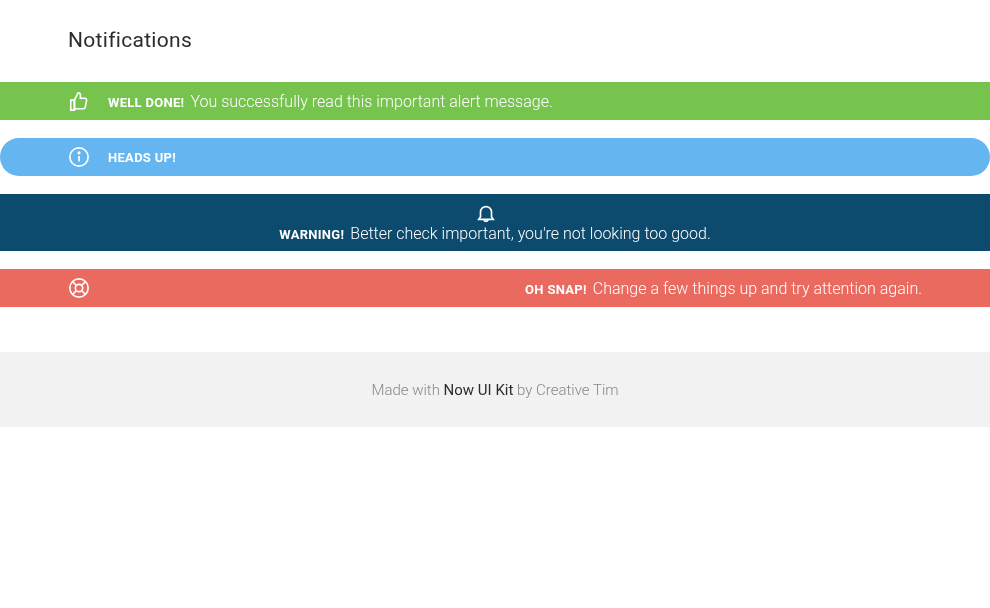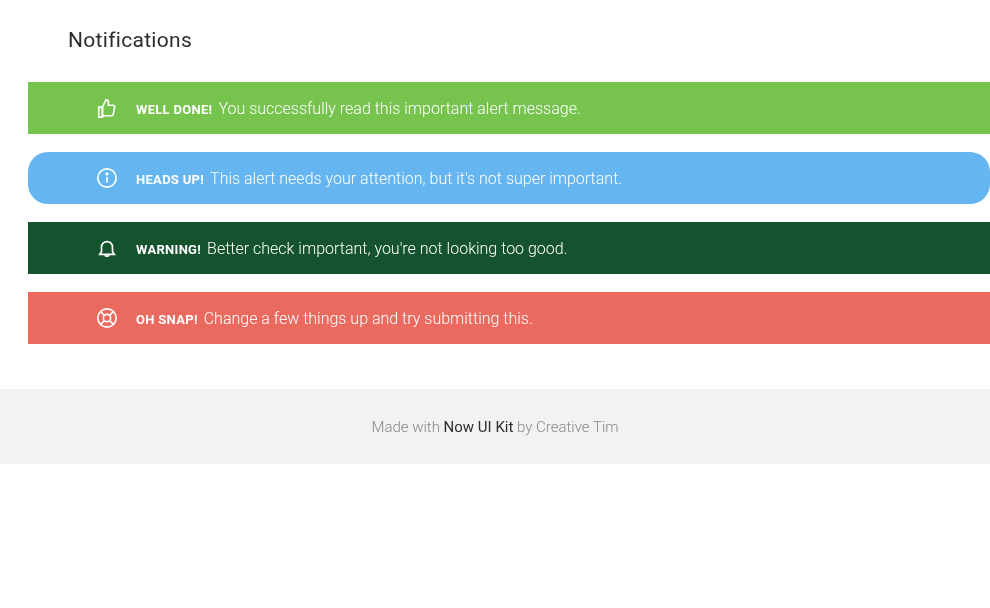--- a/index.html
+++ b/index.html
@@ -22,39 +22,40 @@
       font-weight: 400;
       color: #2c2c2c;
       letter-spacing: 0.3px;
     }
     .alerts-container {
       width: 100%;
     }
     .alert {
       display: flex;
       align-items: center;
-      padding: 15px 68px;
+      padding: 8px 68px;
       margin-bottom: 18px;
       color: #ffffff;
       font-size: 15px;
       font-weight: 300;
-      margin-left: 28px;
     }
     .alert-success {
       background-color: #76c34e;
     }
     .alert-info {
       background-color: #64b5f0;
       border-radius: 20px;
     }
     .alert-warning {
-      background-color: #14532d;
+      background-color: #0c4a6e;
+      flex-direction: column;
     }
     .alert-danger {
       background-color: #ea6a5f;
+      justify-content: space-between;
     }
     .alert-icon {
       width: 22px;
       height: 22px;
       margin-right: 18px;
       flex-shrink: 0;
     }
     .alert-content {
       display: flex;
       align-items: baseline;
@@ -113,21 +114,20 @@
   <div class="alert alert-info">
     <span class="alert-icon">
       <svg viewBox="0 0 24 24" fill="none" stroke="white" stroke-width="1.8">
         <circle cx="12" cy="12" r="10"></circle>
         <line x1="12" y1="11" x2="12" y2="17"></line>
         <circle cx="12" cy="7.5" r="0.8" fill="white"></circle>
       </svg>
     </span>
     <div class="alert-content">
       <span class="alert-label">HEADS UP!</span>
-      <span class="alert-message">This alert needs your attention, but it's not super important.</span>
     </div>
   </div>
 
   <div class="alert alert-warning">
     <span class="alert-icon">
       <svg viewBox="0 0 24 24" fill="none" stroke="white" stroke-width="1.8">
         <path d="M18 16v-5a6 6 0 0 0-12 0v5l-2 3h16l-2-3z"></path>
         <path d="M10 19a2 2 0 0 0 4 0"></path>
       </svg>
     </span>
@@ -143,21 +143,21 @@
         <circle cx="12" cy="12" r="10"></circle>
         <circle cx="12" cy="12" r="4"></circle>
         <line x1="5" y1="5" x2="9" y2="9"></line>
         <line x1="15" y1="15" x2="19" y2="19"></line>
         <line x1="5" y1="19" x2="9" y2="15"></line>
         <line x1="15" y1="9" x2="19" y2="5"></line>
       </svg>
     </span>
     <div class="alert-content">
       <span class="alert-label">OH SNAP!</span>
-      <span class="alert-message">Change a few things up and try submitting this.</span>
+      <span class="alert-message">Change a few things up and try attention again.</span>
     </div>
   </div>
 
 </div>
 
 <div class="footer">
   <span class="footer-text">
     <span>Made with </span><span class="footer-link">Now UI Kit</span><span> by Creative Tim</span>
   </span>
 </div>

